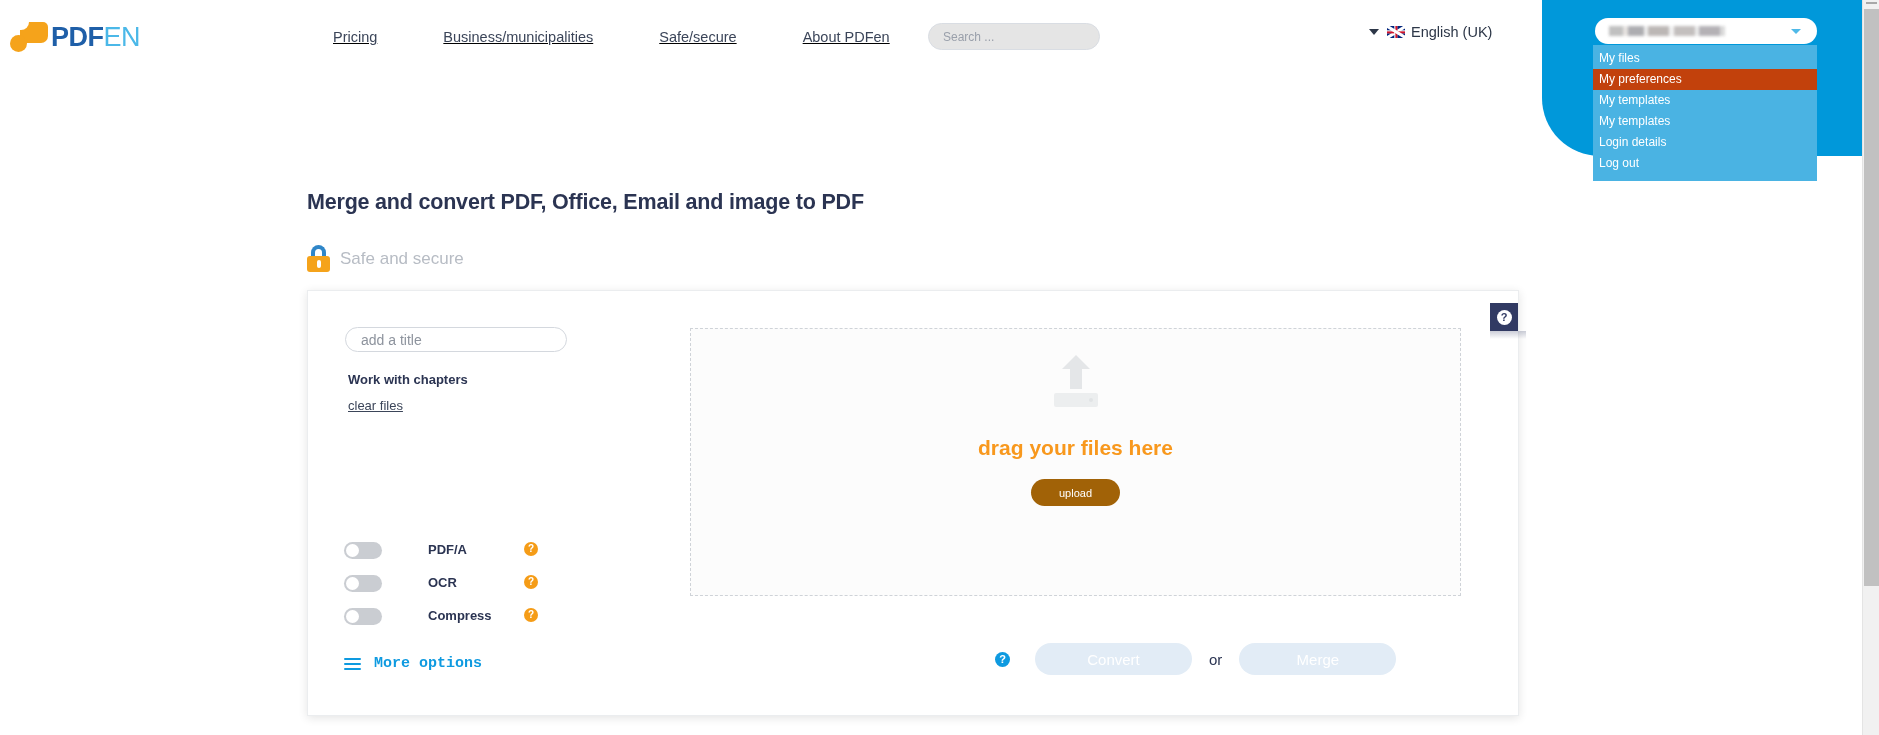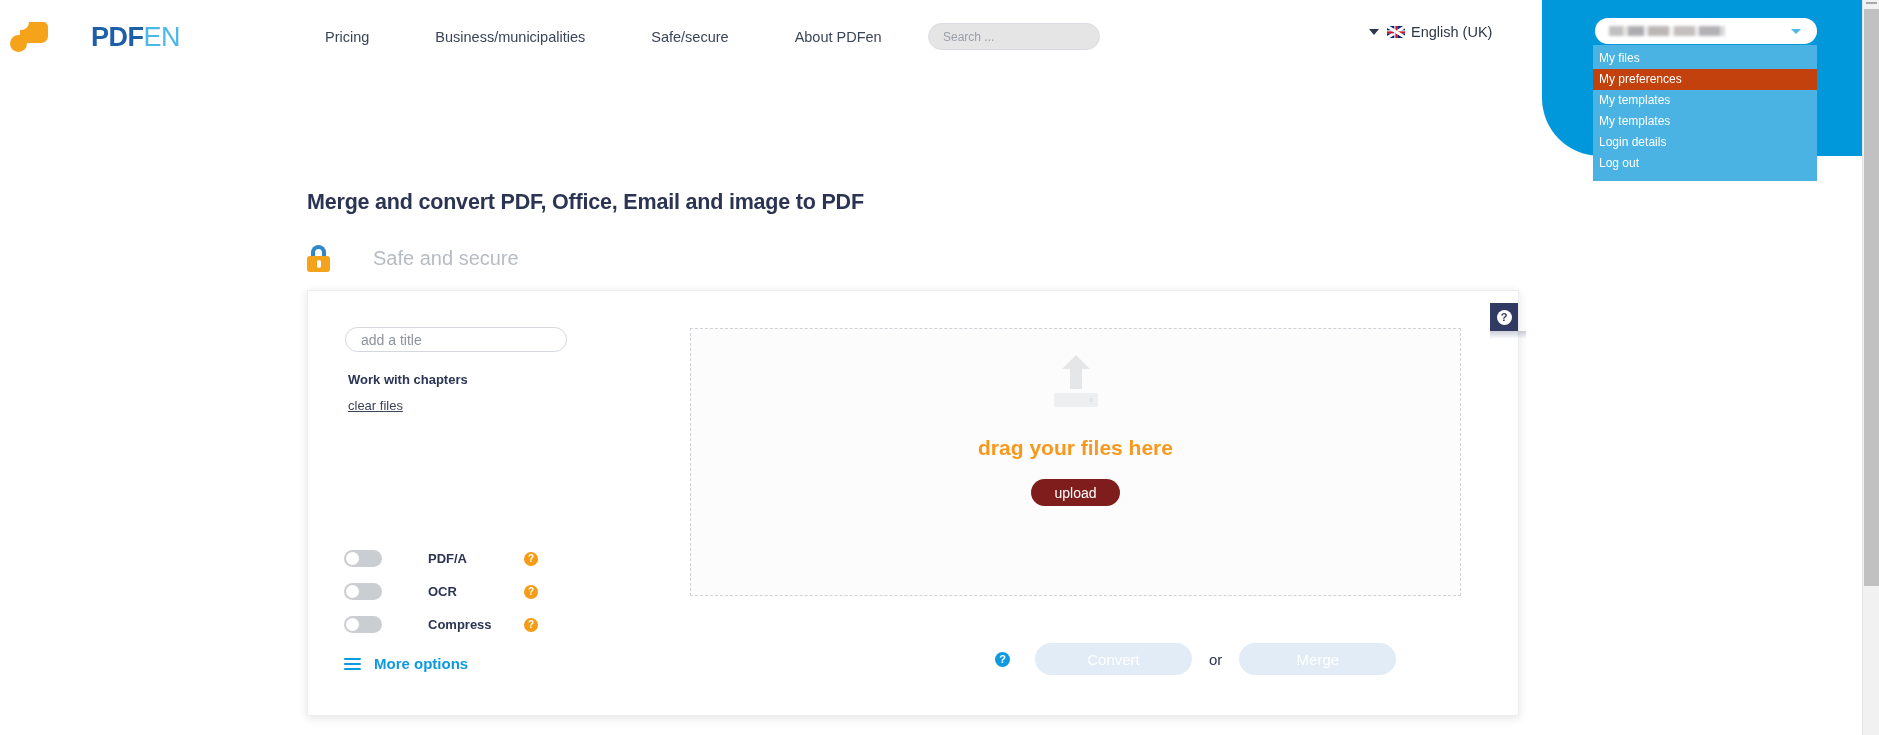--- a/index.html
+++ b/index.html
@@ -36,21 +36,20 @@
     left: 0; top: 0;
     width: 1542px; height: 80px;
     z-index: 5;
   }
   .logo {
     position: absolute;
     left: 10px; top: 21px;
     display: flex;
     align-items: center;
     height: 32px;
-    gap: 40px;
   }
   .logo-mark {
     position: relative;
     width: 38px; height: 30px;
     margin-right: 3px;
   }
   .logo-mark .blk {
     position: absolute;
     left: 10px; top: 0;
     width: 28px; height: 21px;
@@ -70,23 +69,24 @@
     width: 17px; height: 17px;
     background: #f5a31b;
     border-radius: 50%;
   }
   .logo-text { font-size: 27px; font-weight: 700; letter-spacing: -0.5px; line-height: 30px; }
   .logo-pdf { color: #1f5fa8; }
   .logo-en  { color: #4bb8e8; font-weight: 400; }
 
   .nav {
     position: absolute;
-    left: 292px; top: 29px;
+    left: 300px; top: 29px;
     display: flex;
     gap: 0px;
+    text-decoration: underline;
   }
   .nav a {
     color: #3b4559;
     font-size: 14.5px;
     text-decoration: none;
     padding: 0 33px;
     white-space: nowrap;
   }
 
   .search-box {
@@ -248,21 +248,21 @@
     background: #f5a31b;
     border-radius: 3px;
   }
   .lock-icon .keyhole {
     position: absolute;
     left: 10px; top: 15px;
     width: 4px; height: 8px;
     background: #ffffff;
     border-radius: 2px;
   }
-  .safe-text { color: #b7bcc4; font-size: 20px; margin-left: 33px; }
+  .safe-text { color: #b7bcc4; font-size: 17px; }
 
   
   .card {
     position: absolute;
     left: 307px; top: 290px;
     width: 1212px; height: 426px;
     background: #ffffff;
     border: 1px solid #ebedef;
     box-shadow: 0 2px 9px rgba(0,0,0,0.11);
   }
@@ -327,21 +327,21 @@
     cursor: pointer;
   }
 
   .toggles {
     position: absolute;
     left: 344px; top: 542px;
     width: 230px;
   }
   .toggle-row {
     display: flex;
-    align-items: center;
+    align-items: flex-start;
     height: 33px;
   }
   .switch {
     width: 38px; height: 17px;
     background: #cacdd2;
     border-radius: 9px;
     position: relative;
     flex: none;
   }
   .switch .knob {
@@ -372,20 +372,21 @@
   }
   .toggle-row { position: relative; }
 
   .more-options {
     position: absolute;
     left: 344px; top: 655px;
     display: flex;
     align-items: center;
     gap: 13px;
     cursor: pointer;
+    font-family: Liberation Mono, monospace;
   }
   .hamburger { display: flex; flex-direction: column; gap: 3px; width: 17px; }
   .hamburger span { display: block; height: 2px; background: #0e9ae0; border-radius: 1px; }
   .more-options-label { color: #0e9ae0; font-size: 15px; font-weight: 700; }
 
   
   .dropzone {
     position: absolute;
     left: 690px; top: 328px;
     width: 771px; height: 268px;
@@ -436,26 +437,26 @@
     color: #f8981d;
   }
   .dz-line2 {
     margin-top: 5px;
     font-size: 19px;
     color: #f9a22c;
   }
   .upload-btn {
     margin-top: 19px;
     width: 89px; height: 27px;
-    background: #7f1d1d;
+    background: #a16207;
     border: none;
     border-radius: 14px;
     color: #ffffff;
     font-family: "Liberation Sans", sans-serif;
-    font-size: 14px;
+    font-size: 11px;
     cursor: pointer;
   }
 
   
   .action-row {
     position: absolute;
     left: 995px; top: 643px;
     display: flex;
     align-items: center;
     gap: 0;

